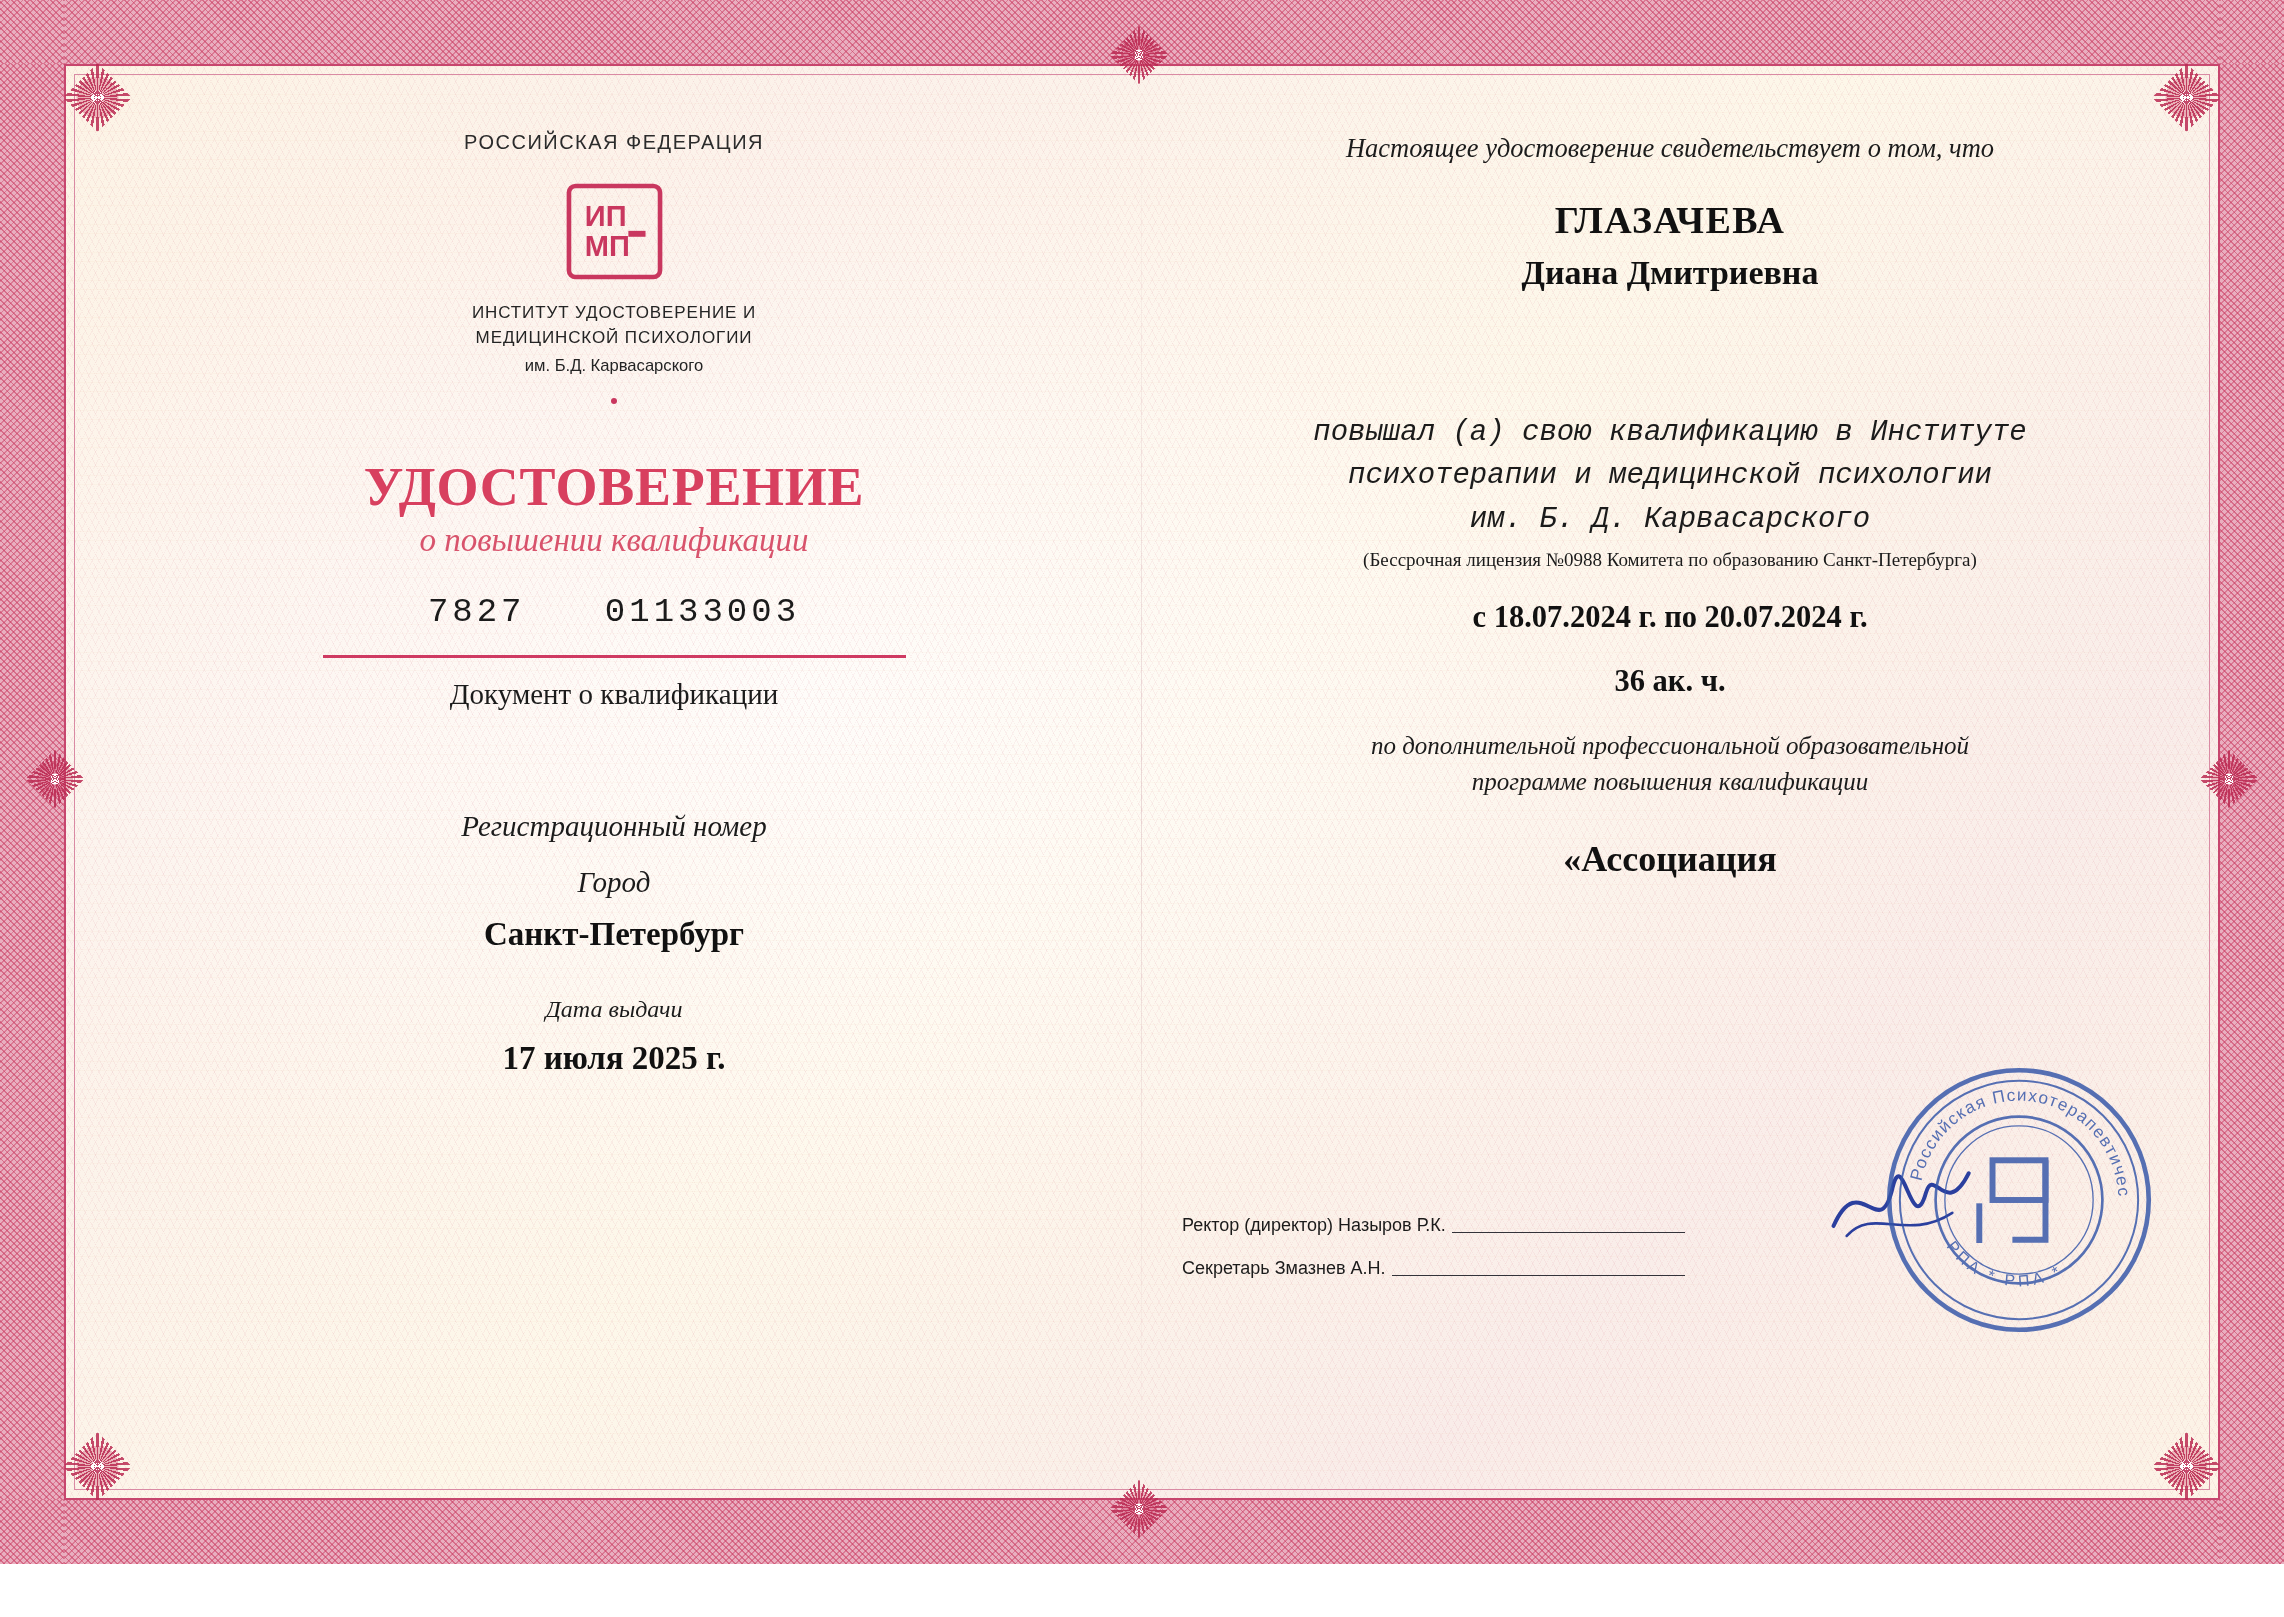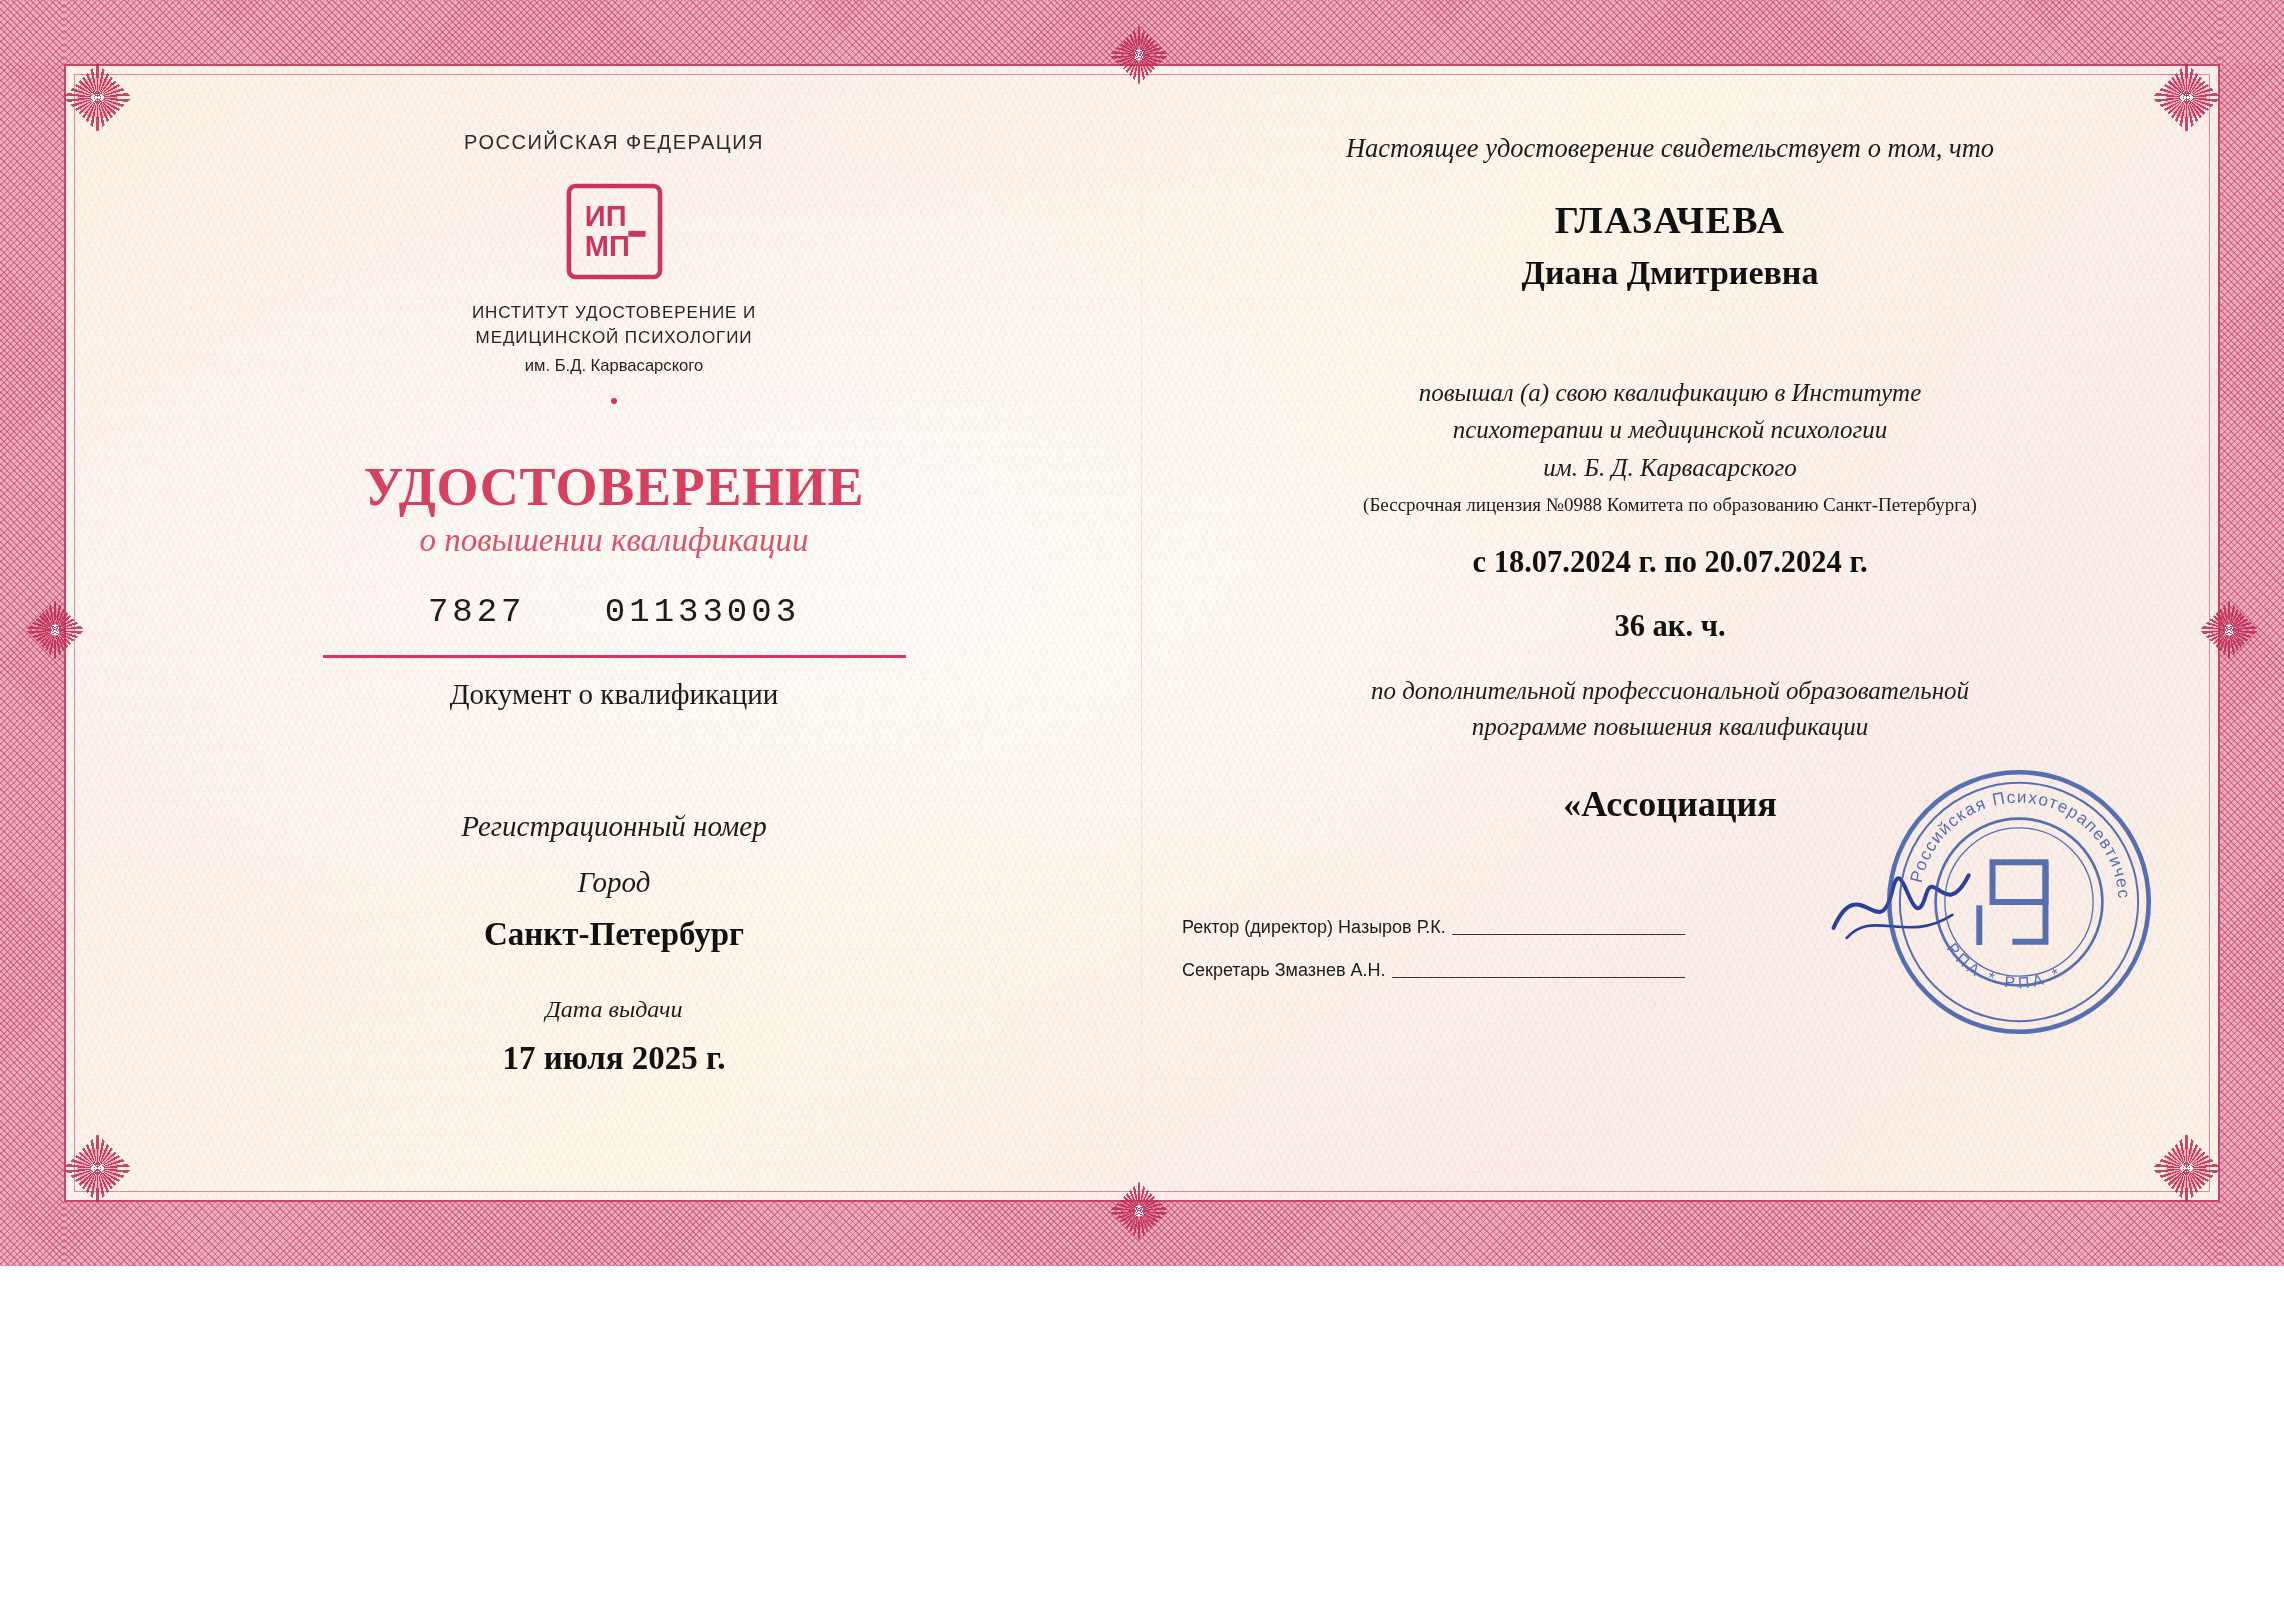--- a/index.html
+++ b/index.html
@@ -12,21 +12,21 @@
     width: 2284px;
     height: 1618px;
     font-family: "Liberation Serif", serif;
     overflow: hidden;
   }
 
   
   .cert {
     position: relative;
     width: 2284px;
-    height: 1266px;
+    height: 1564px;
     box-sizing: border-box;
     background:
       radial-gradient(ellipse at 35% 45%, rgba(255,255,255,0.75) 0%, rgba(255,250,238,0.2) 45%, rgba(252,238,238,0.0) 70%),
       linear-gradient(135deg, #fdf4e4 0%, #fbf0ea 25%, #fdf7e9 50%, #f9ece9 75%, #fdf5e6 100%);
   }
 
   
   .cert::before {
     content: "";
     position: absolute;
@@ -252,26 +252,26 @@
     margin-top: 34px;
   }
   .r-name {
     font-family: "Liberation Serif", serif;
     font-weight: bold;
     font-size: 34px;
     color: #111;
     margin-top: 12px;
   }
   .r-raised {
-    font-family: Liberation Serif, serif;
-    font-style: italic;
-    font-size: 25px;
+    font-family: Liberation Mono, monospace;
+    font-style: italic;
+    font-size: 29px;
     line-height: 1.5;
     color: #1b1b1b;
-    margin-top: 82px;
+    margin-top: 119px;
   }
   .r-license {
     font-family: "Liberation Serif", serif;
     font-size: 19px;
     color: #1b1b1b;
     margin-top: 8px;
   }
   .r-period {
     font-family: "Liberation Serif", serif;
     font-weight: bold;

